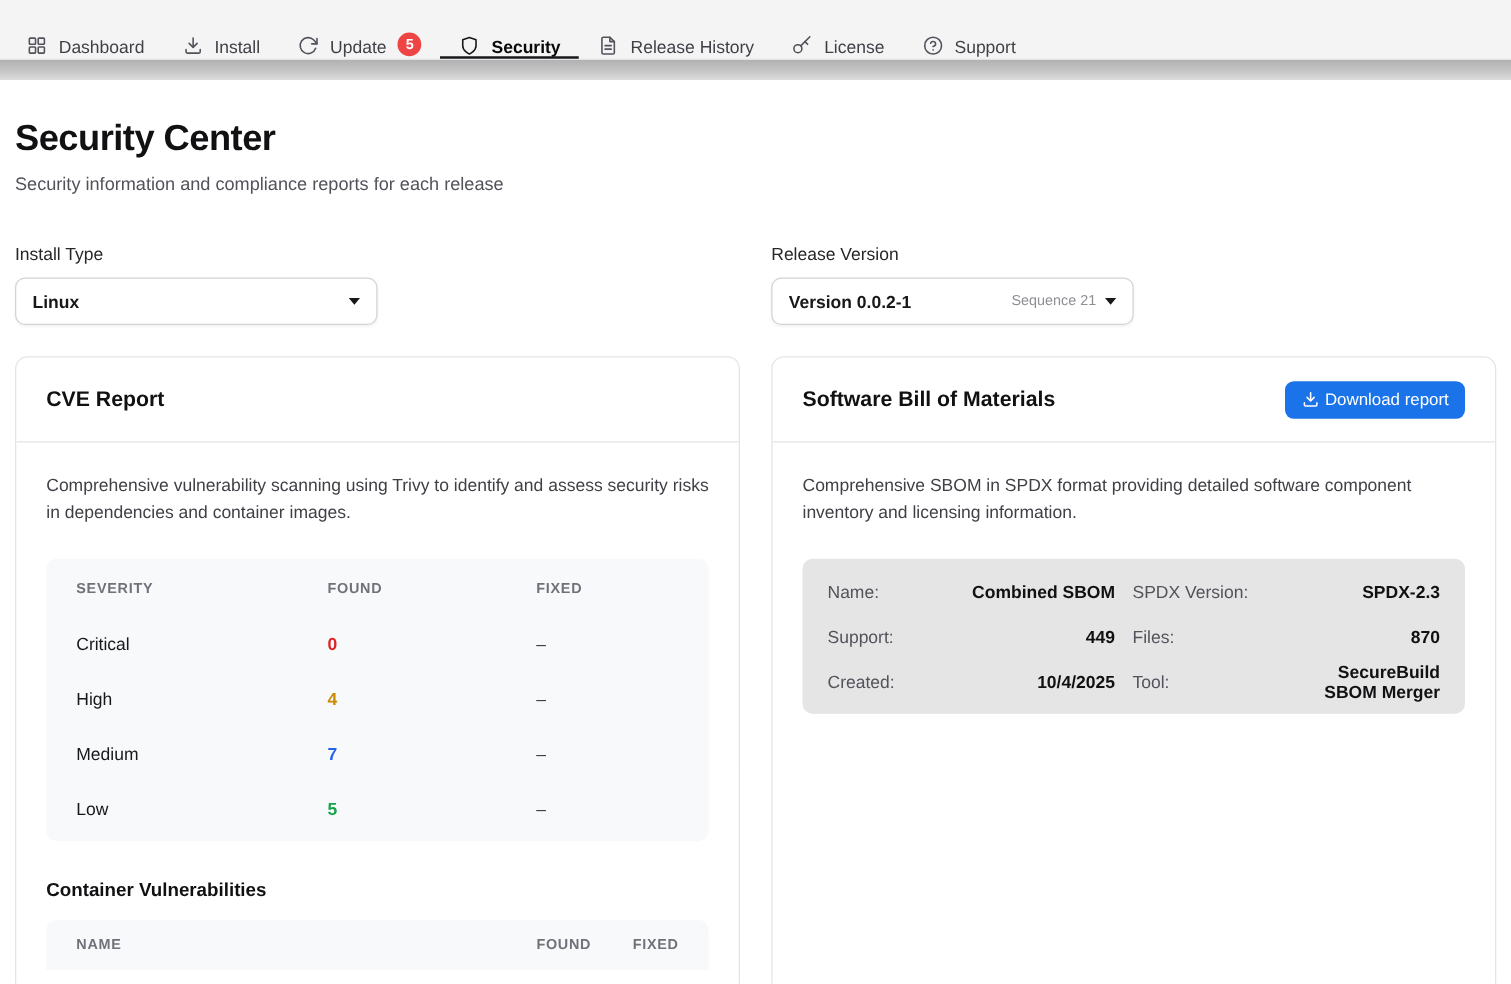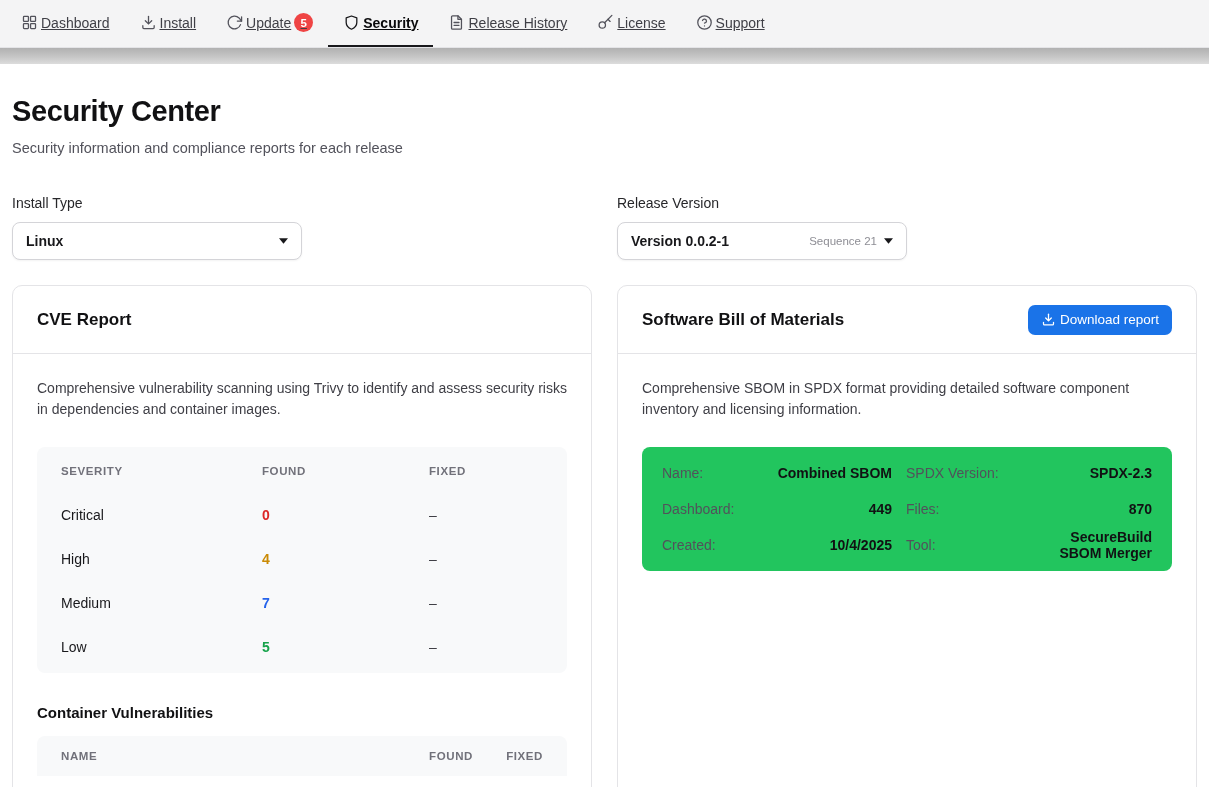--- a/index.html
+++ b/index.html
@@ -14,27 +14,26 @@
   
   .nav {
     height: 48px;
     background: #f4f4f5;
     border-bottom: 1px solid #e4e4e7;
     display: flex;
     align-items: stretch;
     padding: 0 6px;
   }
   .nav-item {
-    display: flex; align-items: center; gap: 3px;
+    display: flex; align-items: flex-end; gap: 9px;
     padding: 0 15px;
     font-size: 14px;
     color: #3f3f46;
     cursor: pointer;
     border-bottom: 2px solid transparent;
-    text-decoration: underline;
   }
   .nav-item svg { width: 17px; height: 17px; stroke: #52525b; fill: none; stroke-width: 1.8; stroke-linecap: round; stroke-linejoin: round; }
   .nav-item.active { color: #09090b; font-weight: 700; border-bottom-color: #18181b; }
   .nav-item.active svg { stroke: #18181b; }
   .badge {
     min-width: 19px; height: 19px; padding: 0 5px;
     border-radius: 999px;
     color: #fff; font-size: 11.5px; font-weight: 700;
     display: inline-flex; align-items: center; justify-content: center;
   }
@@ -118,21 +117,21 @@
   
   .btn-download {
     display: inline-flex; align-items: center; gap: 4px;
     height: 30px; padding: 0 13px;
     border: none; border-radius: 7px;
     color: #fff; font-size: 13.5px; font-weight: 500;
     font-family: "Liberation Sans", sans-serif;
     cursor: pointer;
   }
   .btn-download svg { width: 15px; height: 15px; stroke: #fff; fill: none; stroke-width: 2; stroke-linecap: round; stroke-linejoin: round; }
-  .sbom-info { background: #22c55e; border-radius: 8px; margin-top: 26px; padding: 8px 20px; }
+  .sbom-info { background: #e5e5e5; border-radius: 8px; margin-top: 26px; padding: 8px 20px; }
   .sbom-row {
     display: grid;
     grid-template-columns: 92px 1fr 108px 1fr;
     column-gap: 14px;
     height: 36px;
     align-items: center;
   }
   .sbom-label { font-size: 14px; color: #52525b; }
   .sbom-value { font-size: 14px; font-weight: 700; color: #111113; text-align: right; }
 </style>
@@ -291,21 +290,21 @@
         <p class="desc">Comprehensive SBOM in SPDX format providing detailed software component inventory and licensing information.</p>
 
         <div class="sbom-info">
           <div class="sbom-row">
             <span class="sbom-label">Name:</span>
             <span class="sbom-value">Combined SBOM</span>
             <span class="sbom-label">SPDX Version:</span>
             <span class="sbom-value">SPDX-2.3</span>
           </div>
           <div class="sbom-row">
-            <span class="sbom-label">Dashboard:</span>
+            <span class="sbom-label">Support:</span>
             <span class="sbom-value">449</span>
             <span class="sbom-label">Files:</span>
             <span class="sbom-value">870</span>
           </div>
           <div class="sbom-row">
             <span class="sbom-label">Created:</span>
             <span class="sbom-value">10/4/2025</span>
             <span class="sbom-label">Tool:</span>
             <span class="sbom-value">SecureBuild SBOM Merger</span>
           </div>

